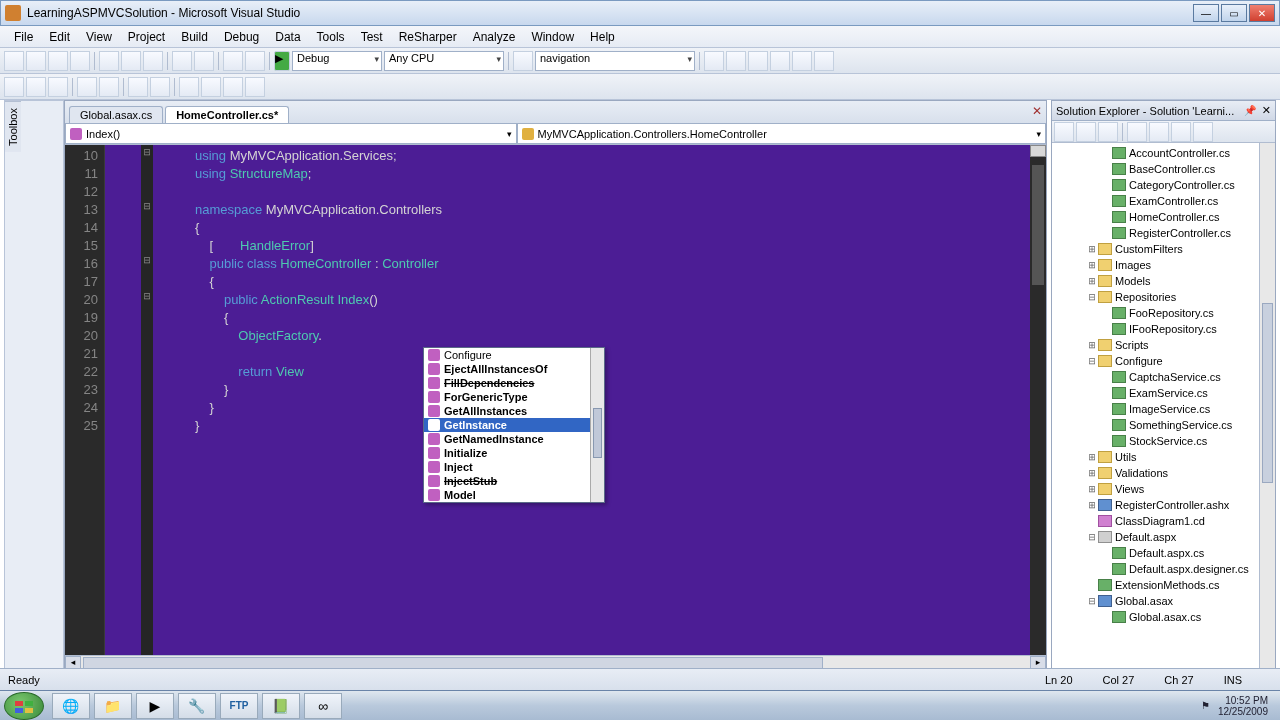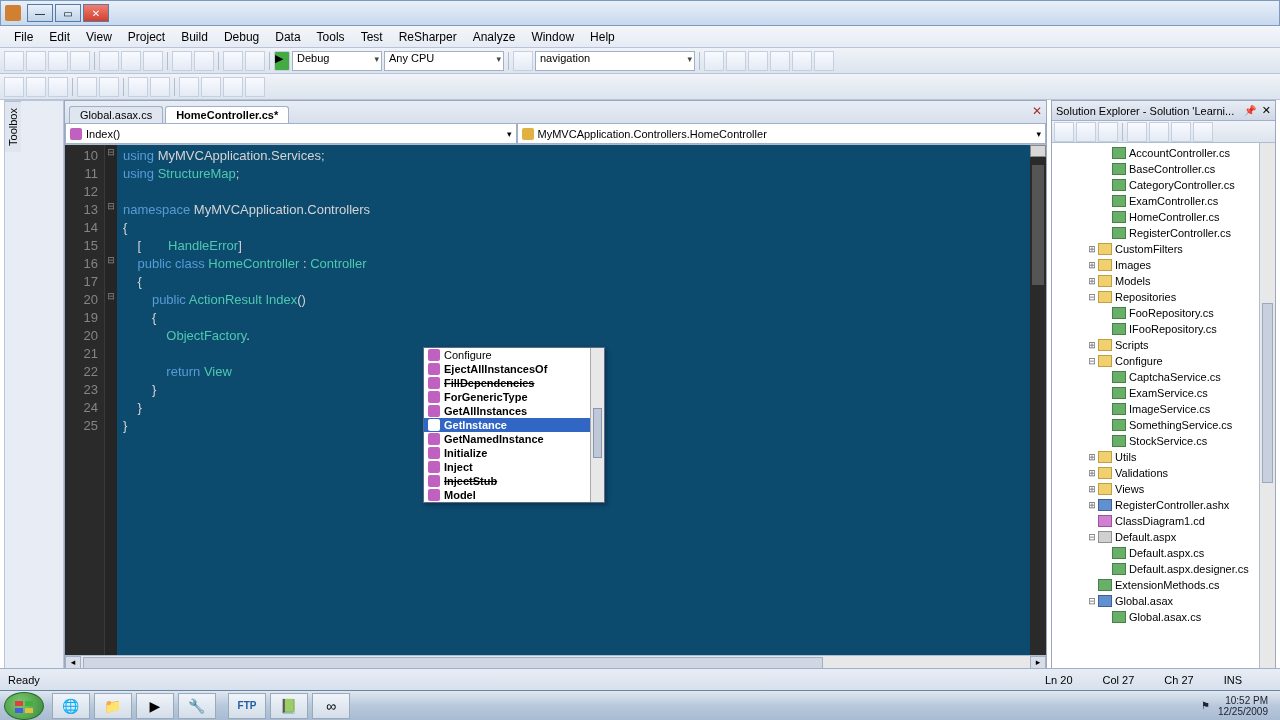--- a/index.html
+++ b/index.html
@@ -33,21 +33,21 @@
 .editor-col { flex: 1; display: flex; flex-direction: column; border: 1px solid #9aa8c0; min-width:0; }
 .doc-tabs { height: 22px; background: linear-gradient(#e8edf5,#d8e0ec); display: flex; align-items: flex-end; padding: 0 4px; position:relative; }
 .doc-tab { padding: 2px 10px; font-size: 11px; background: #e0e6f0; border: 1px solid #a0b0c8; border-bottom: none; margin-right: 2px; border-radius: 3px 3px 0 0; }
 .doc-tab.active { background: #fff; font-weight: bold; }
 .doc-tab-close { position:absolute; right:4px; top:3px; font-size:12px; color:#a03030; }
 .nav-bar { height: 22px; display: flex; border-bottom: 1px solid #b0bcd0; }
 .nav-combo { flex:1; border: 1px solid #a0b0c8; background:#fff; font-size: 11px; padding: 2px 4px; display:flex; align-items:center; position:relative; }
 .nav-combo::after { content:"▾"; position:absolute; right:4px; font-size:9px; }
 .nav-combo .ico { width:12px; height:12px; background:#e0b040; margin-right:4px; border-radius:2px; }
 
-.code-area { flex:1; background:#0c4a6e; display:flex; position:relative; font-family: Consolas, monospace; font-size:13px; overflow:hidden; }
+.code-area { flex:1; background:#4c1d95; display:flex; position:relative; font-family: Consolas, monospace; font-size:13px; overflow:hidden;gap:36px; }
 .gutter { width:40px; background:#2a2a2a; color:#858585; text-align:right; padding:2px 6px 0 0; line-height:18px; border-right:1px solid #3a3a3a; }
 .fold { width:12px; background:#252525; padding-top:2px; }
 .fold div { height:18px; font-size:9px; color:#888; text-align:center; }
 .code { flex:1; padding:2px 0 0 6px; color:#d4d4d4; line-height:18px; white-space:pre; }
 .kw { color:#569cd6; }
 .type { color:#4ec9b0; }
 .attr { color:#4ec9b0;padding-left:27px; }
 
 
 .intellisense { position:absolute; left:358px; top:202px; width:182px; background:#fff; border:1px solid #5a6a88; font-size:11px; box-shadow:2px 2px 4px rgba(0,0,0,0.3); }
@@ -105,20 +105,21 @@
 
 .vscroll-editor { position:absolute; right:0; top:0; bottom:0; width:16px; background:#2a2a2a; }
 .vscroll-editor .vthumb { position:absolute; left:2px; right:2px; top:20px; height:120px; background:#555; }
 .editor-split { position:absolute; right:0; top:0; width:16px; height:12px; background:#d8d8d8; border:1px solid #888; }
 </style>
 </head>
 <body>
 
 <div class="titlebar">
   <div class="app-icon"></div>
+  <div class="title">LearningASPMVCSolution - Microsoft Visual Studio</div>
   <div class="win-btns">
     <div class="win-btn">—</div>
     <div class="win-btn">▭</div>
     <div class="win-btn close">✕</div>
   </div>
 </div>
 
 <div class="menubar" id="menubar">
     <span>File</span>
     <span>Edit</span>
@@ -491,21 +492,21 @@
   <span class="sitem">Ch 27</span>
   <span class="sitem">INS</span>
 </div>
 
 <div class="taskbar">
   <div class="start"></div>
   <div class="task-ico">🌐</div>
   <div class="task-ico">📁</div>
   <div class="task-ico">▶</div>
   <div class="task-ico">🔧</div>
-  <div class="task-ico" style="color:#2060a0;font-weight:bold;font-size:10px;margin-left:8px;">FTP</div>
+  <div class="task-ico" style="color:#2060a0;font-weight:bold;font-size:10px;">FTP</div>
   <div class="task-ico">📗</div>
   <div class="task-ico">∞</div>
   <div class="tray">
     <span>⚑</span>
     <div class="clock">
       <div>10:52 PM</div>
       <div>12/25/2009</div>
     </div>
   </div>
 </div>

